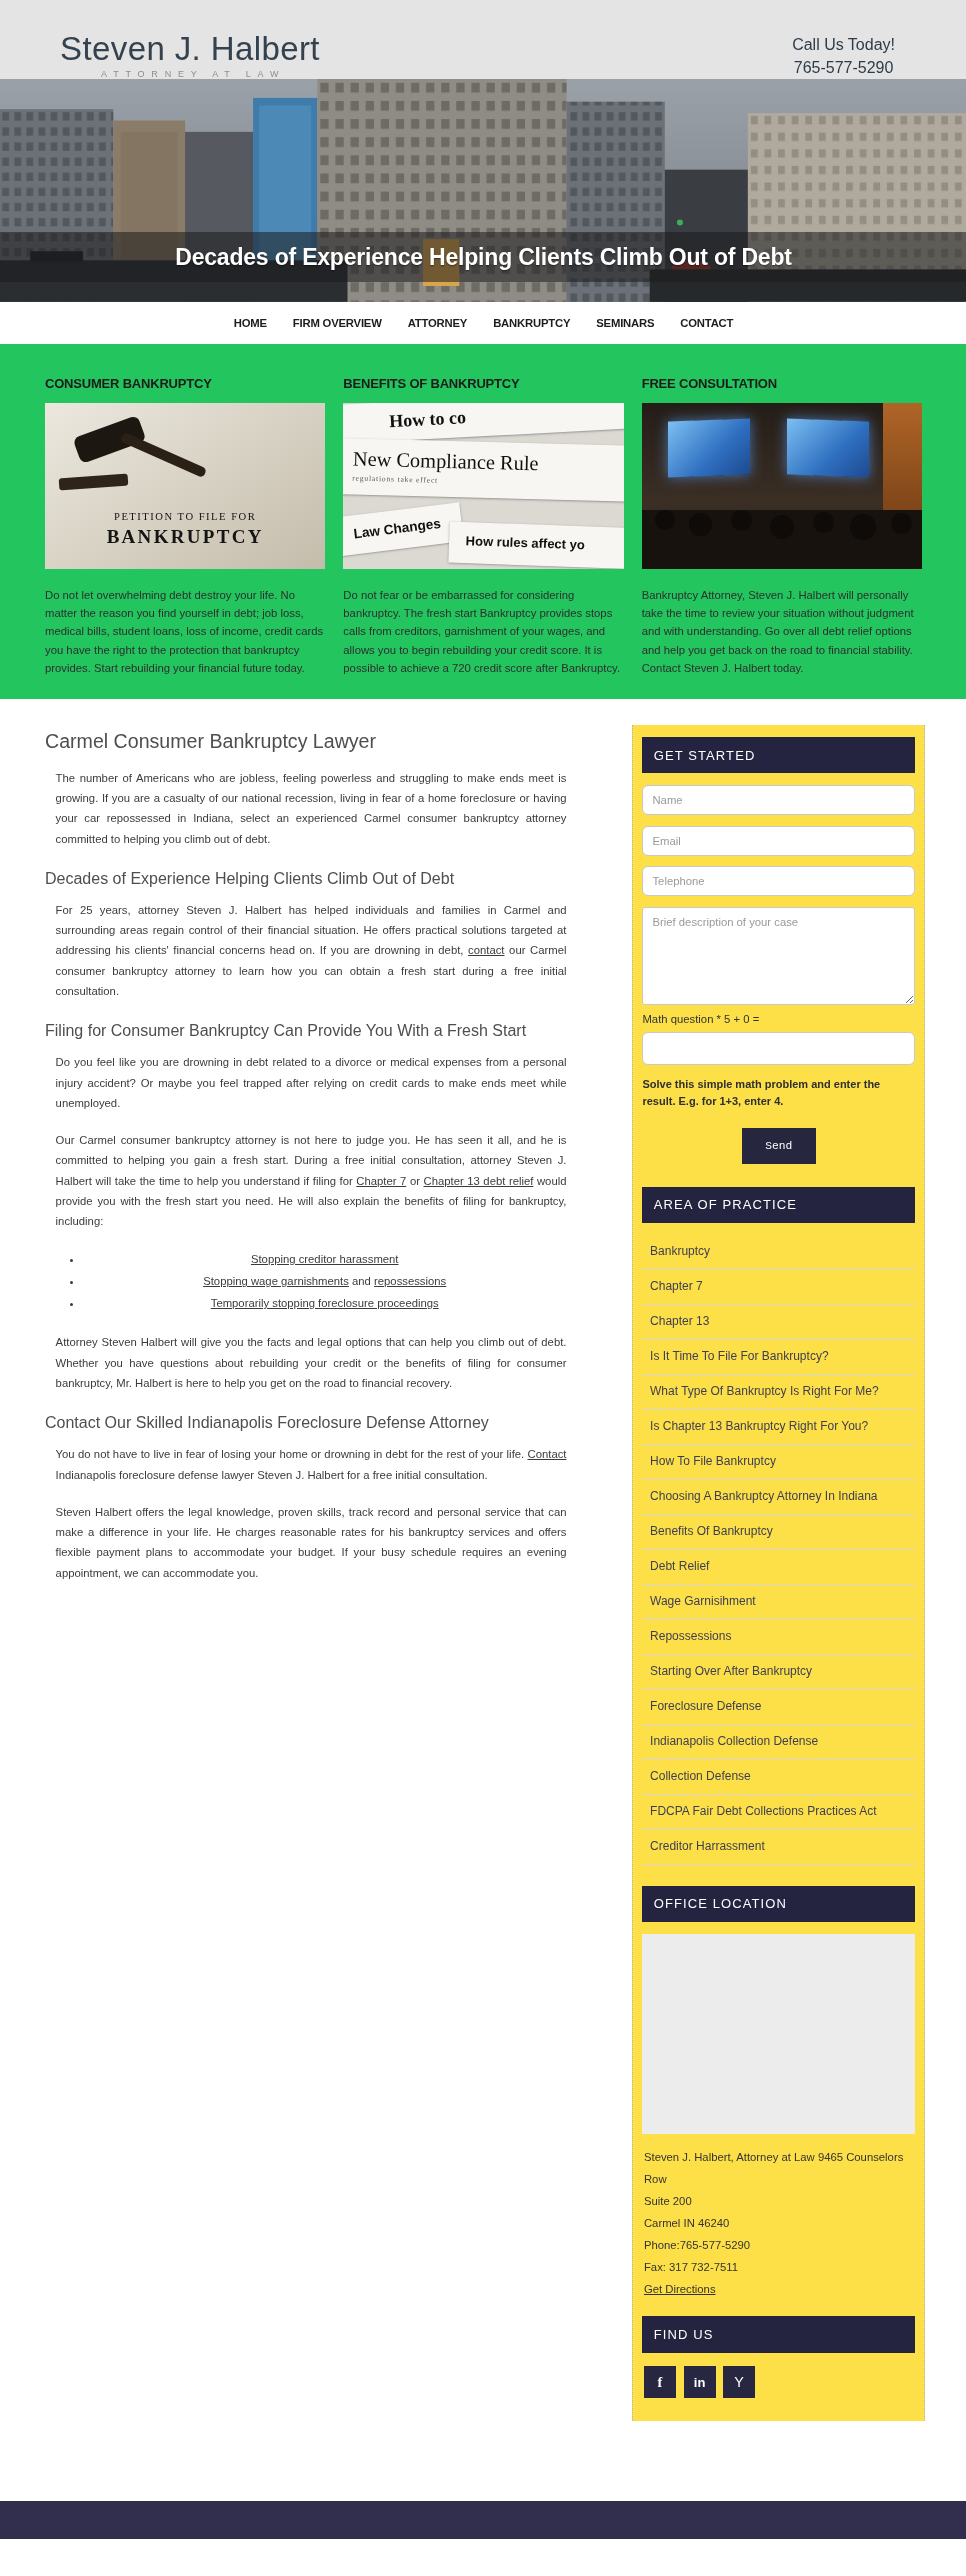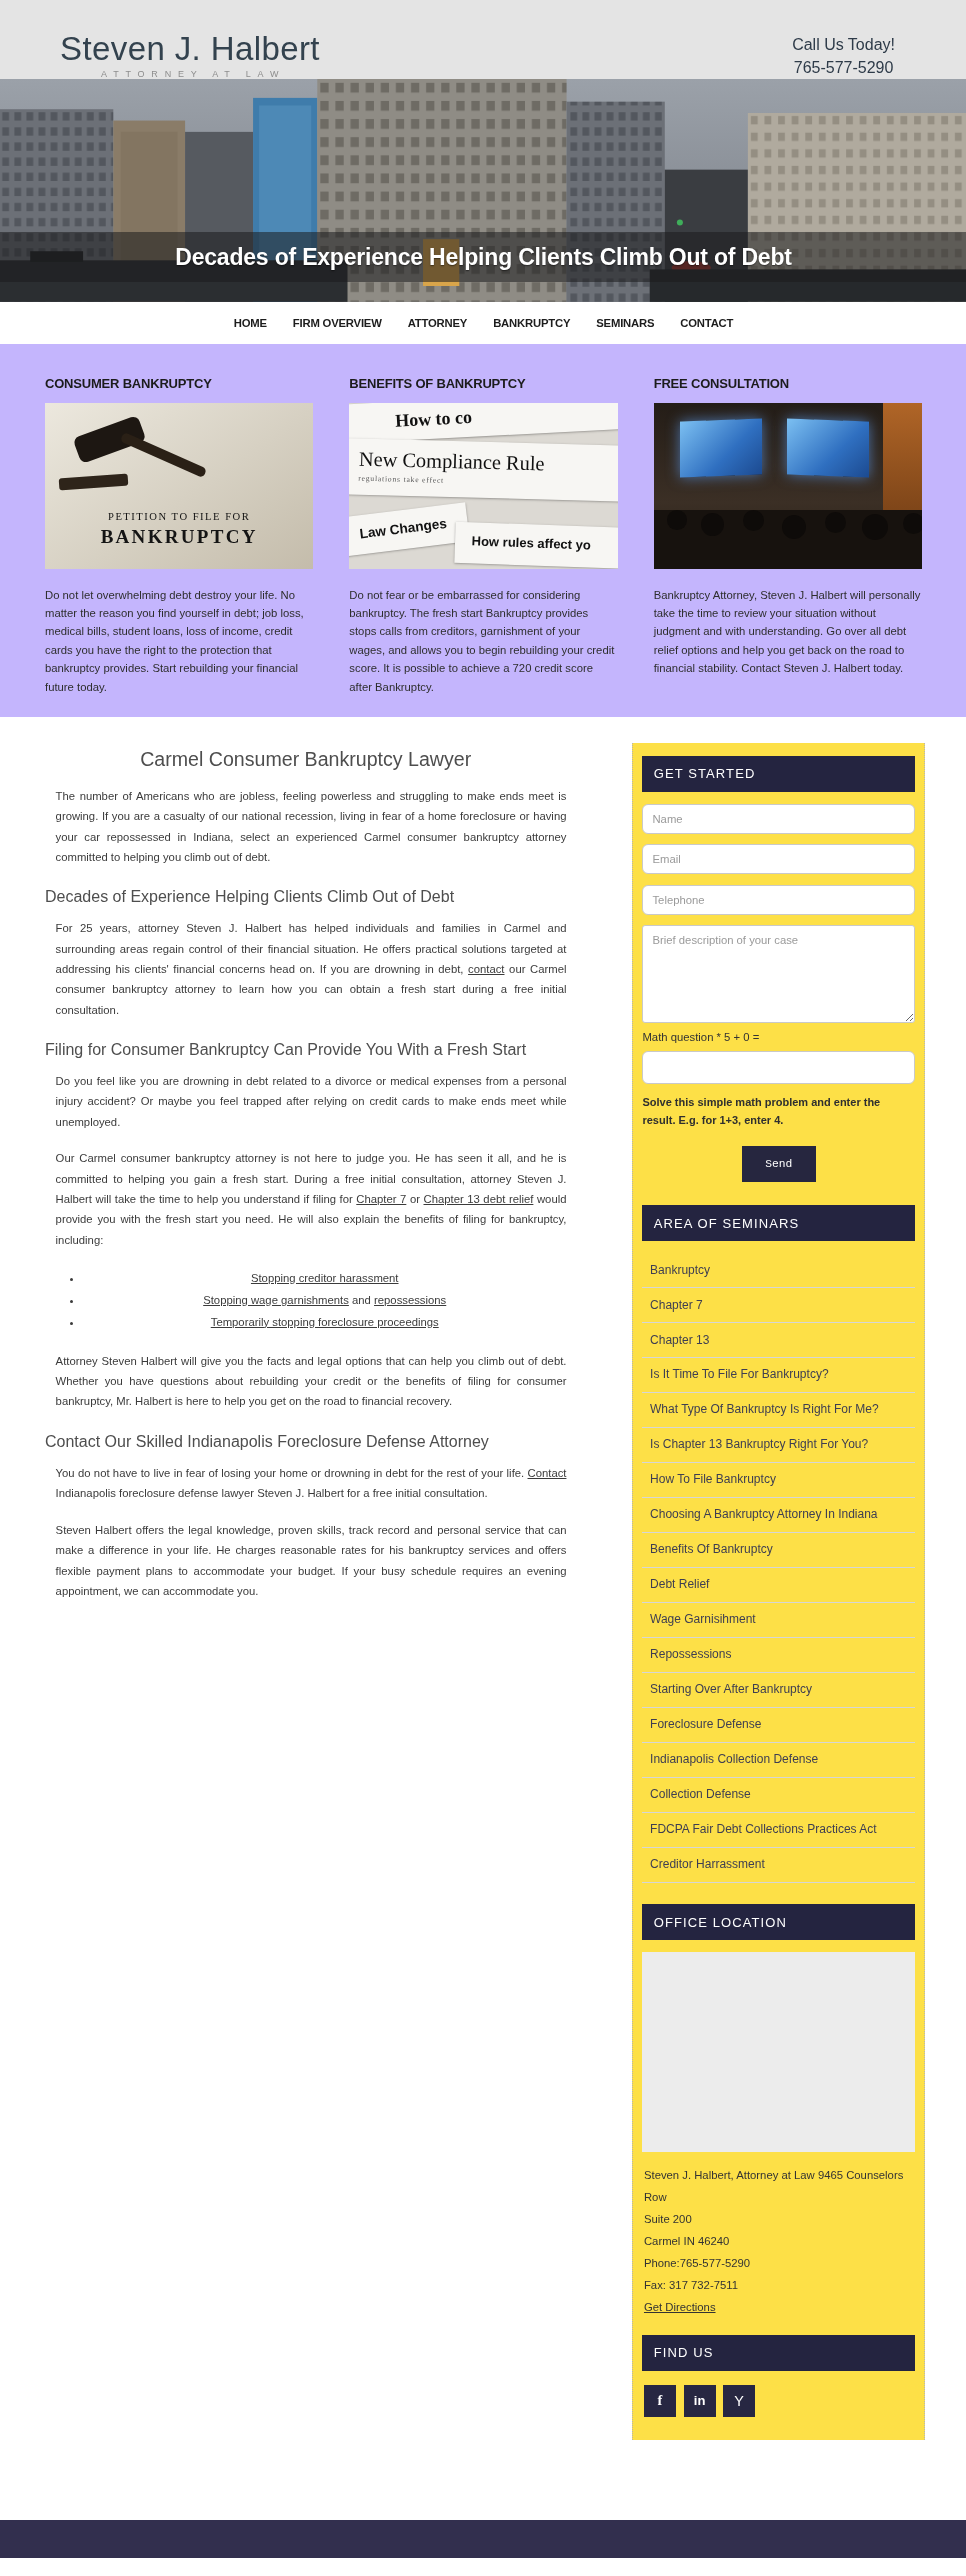--- a/index.html
+++ b/index.html
@@ -16,21 +16,21 @@
   .hero { height:223px; position:relative; overflow:hidden; }
   .hero svg { position:absolute; inset:0; display:block; }
   .hero-band { position:absolute; left:0; right:0; top:153px; height:50px; background:rgba(28,28,30,.55); display:flex; align-items:center; justify-content:center; }
   .hero-title { color:#fff; font-size:23px; font-weight:700; letter-spacing:-0.2px; text-shadow:0 0.8px 1.5px rgba(0,0,0,.5); }
 
   
   .main-nav { height:42px; background:#fff; display:flex; align-items:center; justify-content:center; gap:26px; }
   .main-nav a { font-size:11.3px; font-weight:700; color:#1d1d1d; text-decoration:none; letter-spacing:-0.2px; }
 
   
-  .features { background:#c4b5fd; padding:32px 45px 21px; display:grid; grid-template-columns:repeat(3,1fr); column-gap:36px; }
+  .features { background:#22c55e; padding:32px 45px 21px; display:grid; grid-template-columns:repeat(3,1fr); column-gap:18px; }
   .feature-title { font-size:13px; font-weight:700; color:#1c1c1c; letter-spacing:-0.2px; margin-bottom:12px; }
   .feature-img { height:166px; position:relative; overflow:hidden; margin-bottom:16.6px; }
   .feature-body { font-size:11.3px; line-height:1.63; color:#2e2e2e; }
 
   
   .img-petition { background:linear-gradient(145deg,#ece8de 0%,#d6d0c2 55%,#c4bcab 100%); }
   .gavel-head { position:absolute; top:23px; left:30px; width:69px; height:27px; background:#1d1712; border-radius:6.8px; transform:rotate(-20deg); }
   .gavel-handle { position:absolute; top:47px; left:73px; width:91px; height:9.8px; background:#2a2016; border-radius:4.5px; transform:rotate(24deg); }
   .gavel-block { position:absolute; top:73px; left:13.6px; width:69px; height:12px; background:#2e241a; border-radius:3px; transform:rotate(-4deg); }
   .petition-text { position:absolute; left:0; right:0; bottom:21px; text-align:center; font-family:"Liberation Serif", serif; color:#141414; }
@@ -52,21 +52,21 @@
   .sem-screen { position:absolute; top:16.6px; width:82px; height:56px; background:linear-gradient(135deg,#7cc0f2 0%,#2f6fc0 60%,#1c4a90 100%); box-shadow:0 0 13.6px rgba(90,150,230,.7); }
   .sem-screen.left { left:26px; transform:skewY(-2deg); }
   .sem-screen.right { right:53px; transform:skewY(2deg); }
   .sem-wall { position:absolute; top:0; right:0; width:39px; height:113px; background:linear-gradient(180deg,#b06527,#7c4418); }
   .sem-floor { position:absolute; bottom:0; left:0; right:0; height:59px; background:#17120e; }
   .sem-head { position:absolute; border-radius:50%; background:#0e0b09; }
 
   
   .content-wrap { background:#fff; padding:26.4px 42px 42px 45px; display:flex; gap:66px; align-items:flex-start; }
   .article { width:551px; }
-  .article h1 { font-size:19.6px; font-weight:400; color:#4e4e4e; margin:4.5px 0 15px;text-align:center; }
+  .article h1 { font-size:19.6px; font-weight:400; color:#4e4e4e; margin:4.5px 0 15px; }
   .article h2 { font-size:16px; font-weight:400; color:#4e4e4e; margin:21px 0 12px; }
   .article p { font-size:11.3px; line-height:1.8; text-align:justify; margin:0 0 16.6px; padding-left:10.6px; }
   .article a { color:#3b3b3b; text-decoration:underline; }
   .article ul { margin:0 0 18px; padding-left:38px;text-align:center; }
   .article li { font-size:11.3px; line-height:1.95; }
 
   
   .sidebar { width:308px; background:#fde047; border-left:0.8px dotted #b3b3b3; border-right:0.8px dotted #b3b3b3; padding:7.6px 9px 23px; }
   .side-header { background:#242440; color:#fff; font-size:13px; letter-spacing:1.1px; padding:10.6px 11.3px; margin:4.5px 0 12px; }
   .side-form input[type="text"] { width:100%; height:30px; border:0.8px solid #c9c9c9; border-radius:6px; padding:0 9px; font-size:11.3px; font-family:"Liberation Sans", sans-serif; color:#333; background:#fff; margin-bottom:10.6px; }
@@ -236,21 +236,21 @@
       <input type="text" placeholder="Name" style="">
       <input type="text" placeholder="Email" style="">
       <input type="text" placeholder="Telephone" style="">
       <textarea placeholder="Brief description of your case" style=""></textarea>
       <div class="math-label">Math question * 5 + 0 =</div>
       <input type="text" class="math-input" style="">
       <div class="math-hint">Solve this simple math problem and enter the result. E.g. for 1+3, enter 4.</div>
       <button class="send-btn">Send</button>
     </div>
 
-    <div class="side-header">AREA OF SEMINARS</div>
+    <div class="side-header">AREA OF PRACTICE</div>
     <ul class="practice-list">
       <li>Bankruptcy</li>
       <li>Chapter 7</li>
       <li>Chapter 13</li>
       <li>Is It Time To File For Bankruptcy?</li>
       <li>What Type Of Bankruptcy Is Right For Me?</li>
       <li>Is Chapter 13 Bankruptcy Right For You?</li>
       <li>How To File Bankruptcy</li>
       <li>Choosing A Bankruptcy Attorney In Indiana</li>
       <li>Benefits Of Bankruptcy</li>

